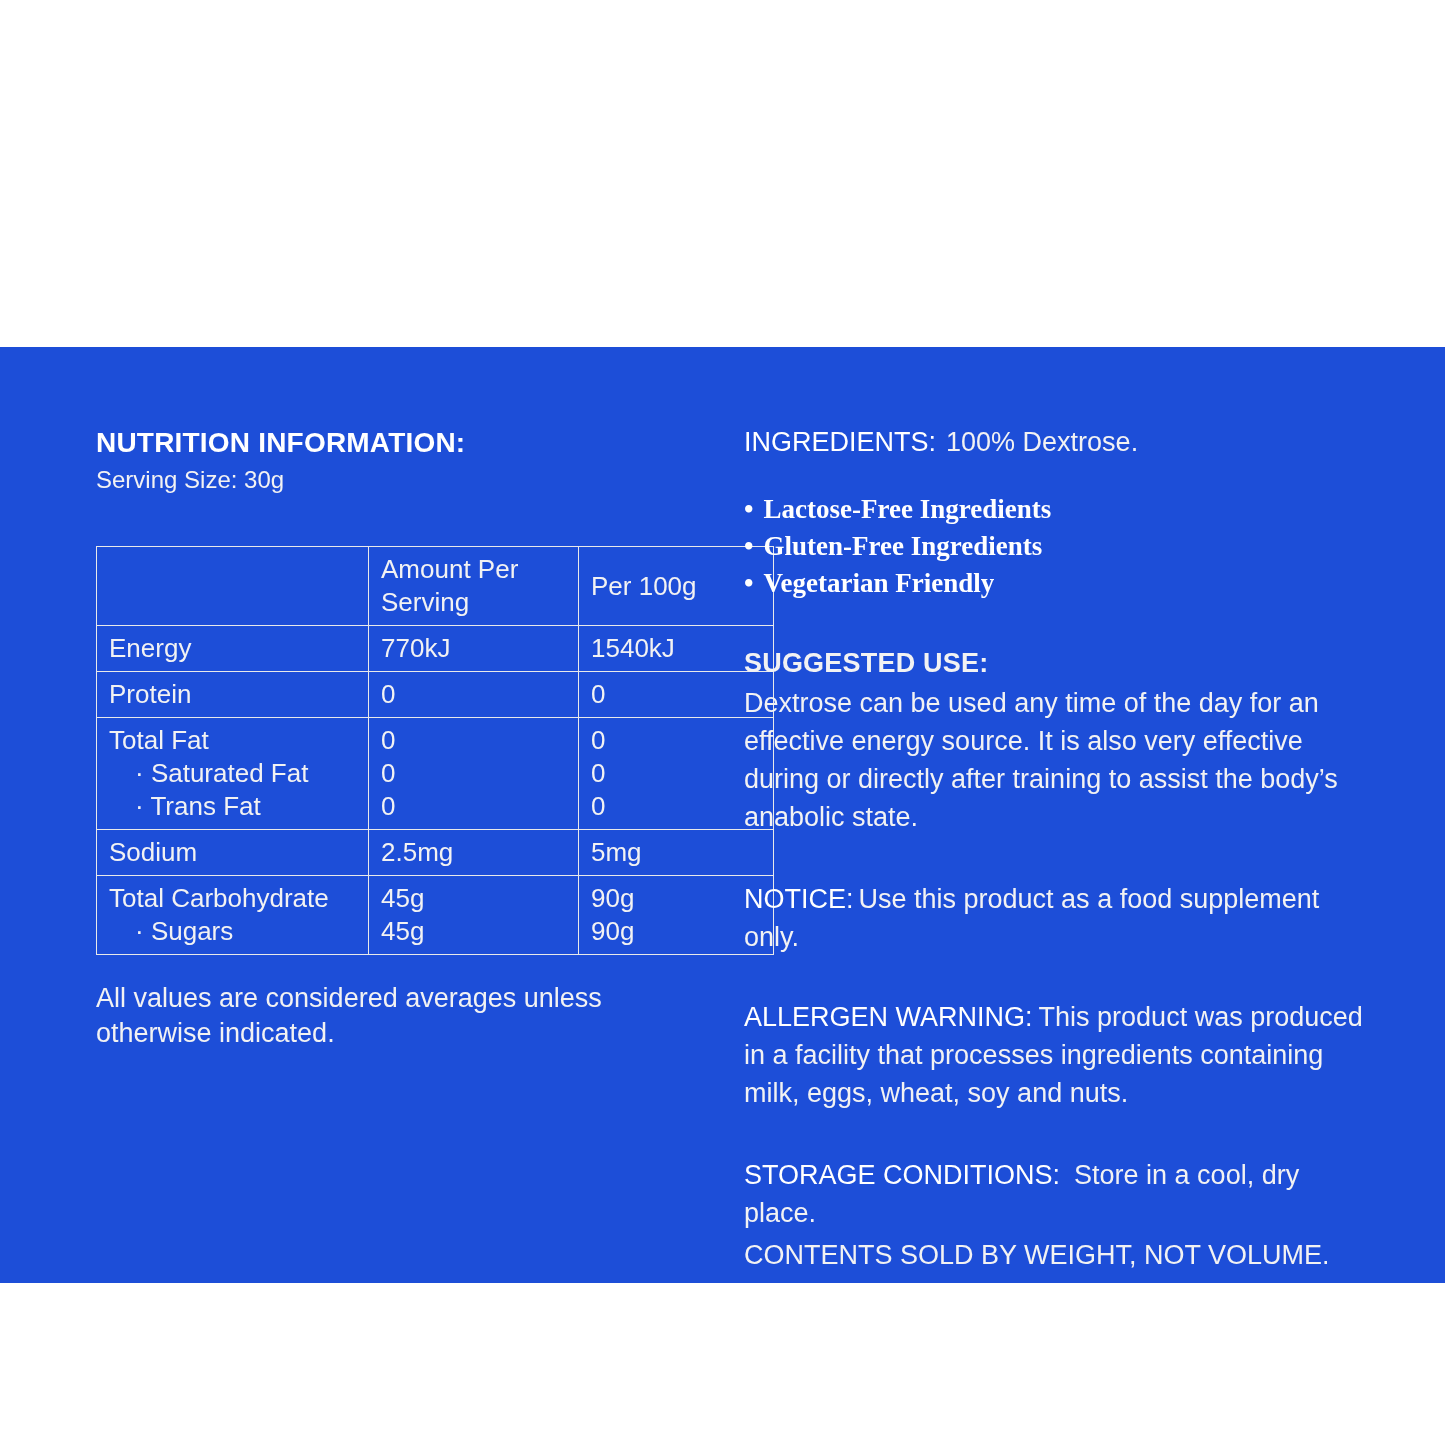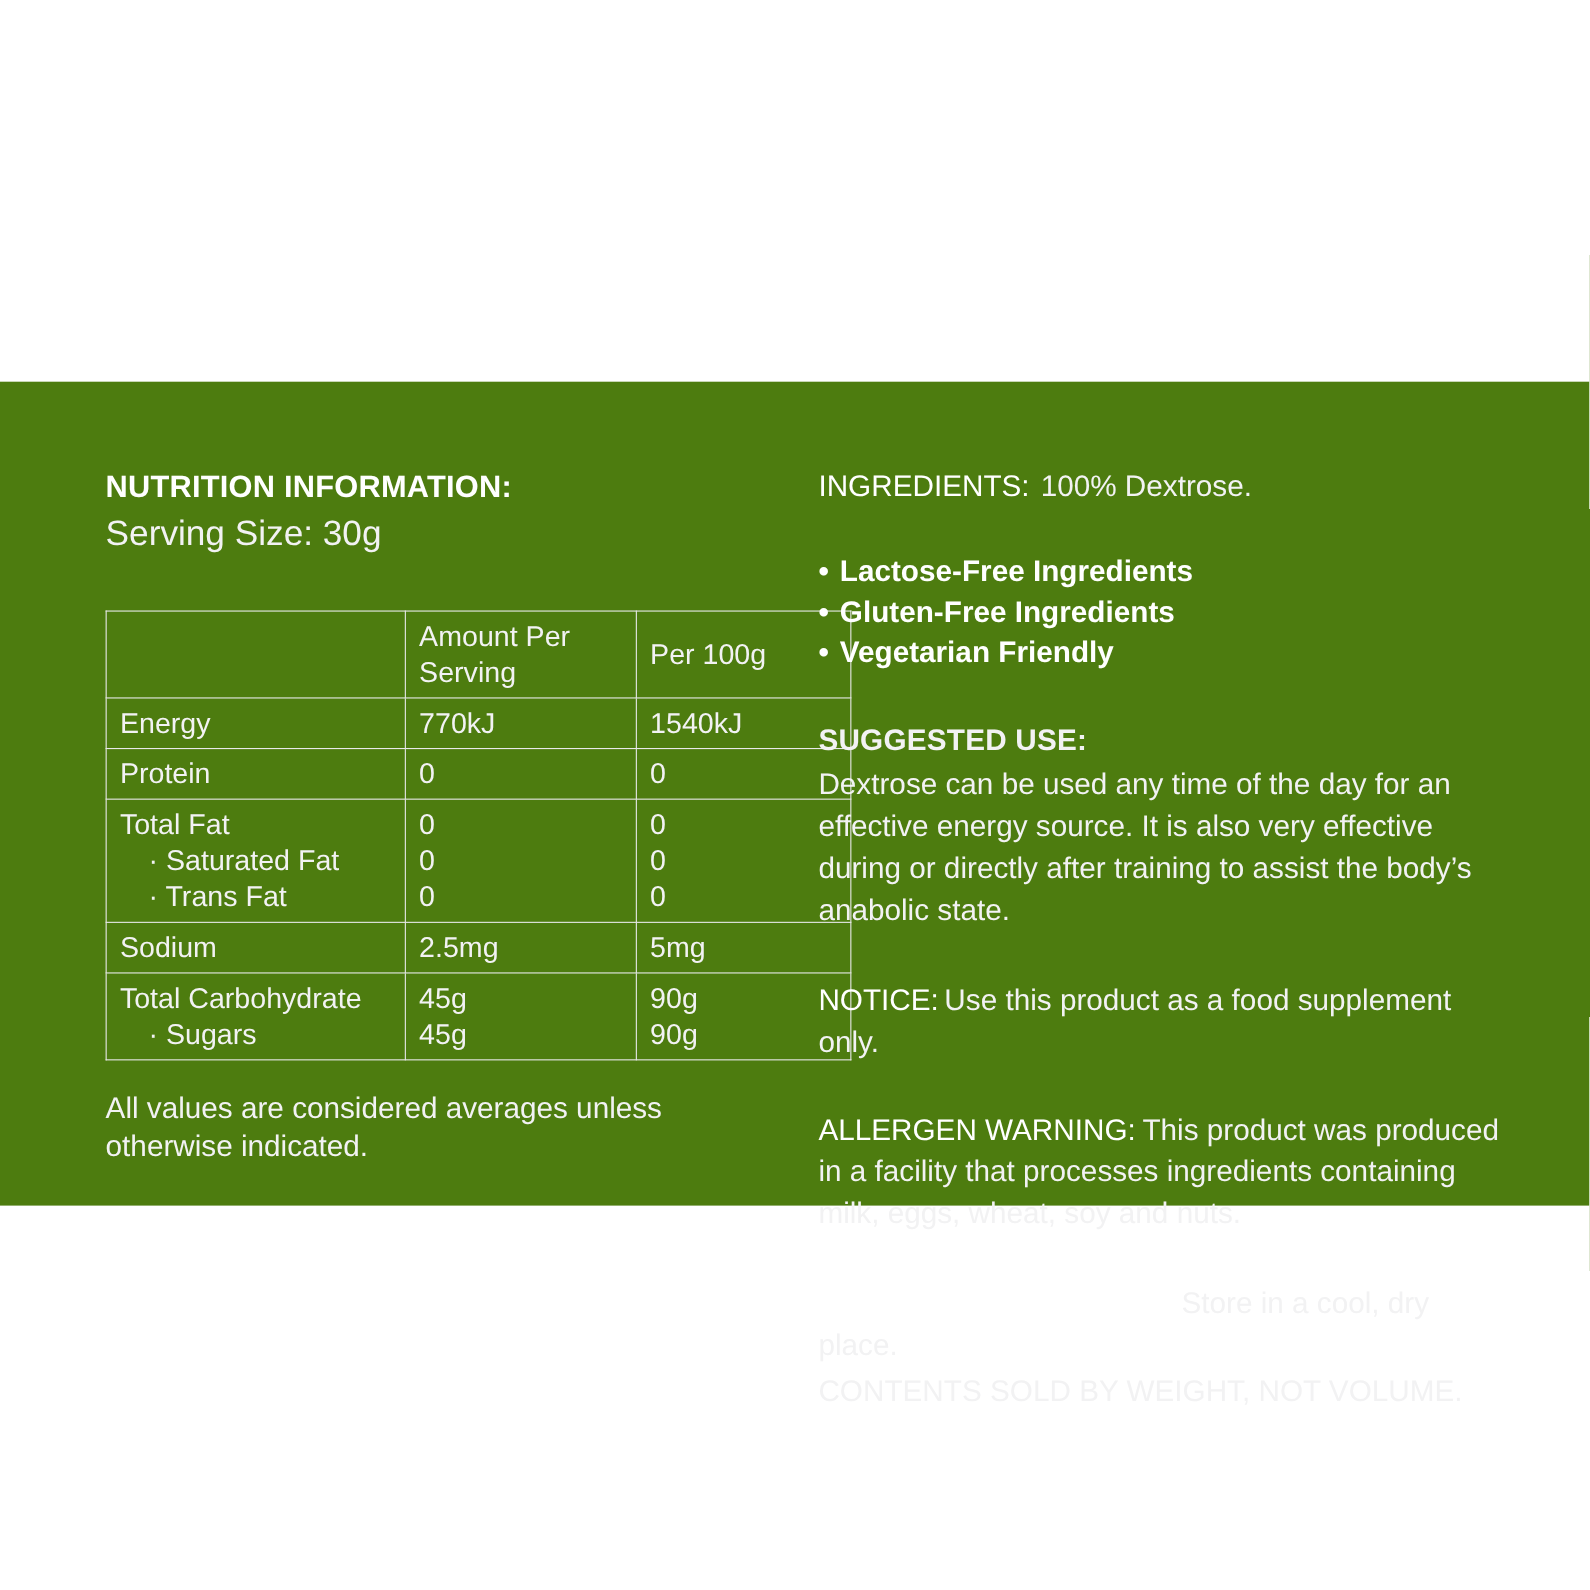--- a/index.html
+++ b/index.html
@@ -9,22 +9,22 @@
     height: 1445px;
     background: #ffffff;
     font-family: "Liberation Sans", sans-serif;
     overflow: hidden;
   }
   .band {
     position: absolute;
     left: 0;
     top: 347px;
     width: 1445px;
-    height: 749px;
-    background: #4d7c0f;
+    height: 936px;
+    background: #1d4ed8;
     color: #f2f2f3;
   }
   .left-col {
     position: absolute;
     left: 96px;
     top: 80px;
     width: 612px;
   }
   .right-col {
     position: absolute;
@@ -34,21 +34,21 @@
   }
   .b { font-weight: 400; color: #ffffff; }
   .nutri-title {
     font-weight: 800;
     color: #ffffff;
     font-size: 28px;
     letter-spacing: 0.2px;
     margin: 0 0 7px 0;
   }
   .serving {
-    font-size: 32px;
+    font-size: 24px;
     color: #f2f2f3;
     margin: 0;
   }
   table.nutri-table {
     border-collapse: collapse;
     margin-top: 52px;
     table-layout: fixed;
     width: 610px;
     border-radius: 31px;
   }
@@ -71,21 +71,21 @@
   td.c-100   { width: 170px; }
   .footnote {
     margin-top: 26px;
     font-size: 27px;
     line-height: 35px;
     width: 520px;
     color: #f2f2f3;
   }
   .right-col p { margin: 0; font-size: 27px; line-height: 38px; color: #f2f2f3; }
   .ing-line .b { margin-right: 10px; }
-  .features { list-style: none; margin: 40px 0 0 0; padding: 0; }
+  .features { list-style: none; margin: 30px 0 0 0; padding: 0; font-family: Liberation Serif, serif; }
   .features li {
     font-weight: 800;
     color: #ffffff;
     font-size: 27px;
     line-height: 37px;
   }
   .features .bullet { margin-right: 10px; }
   .section-heading {
     margin-top: 42px !important;
     font-weight: 800;

